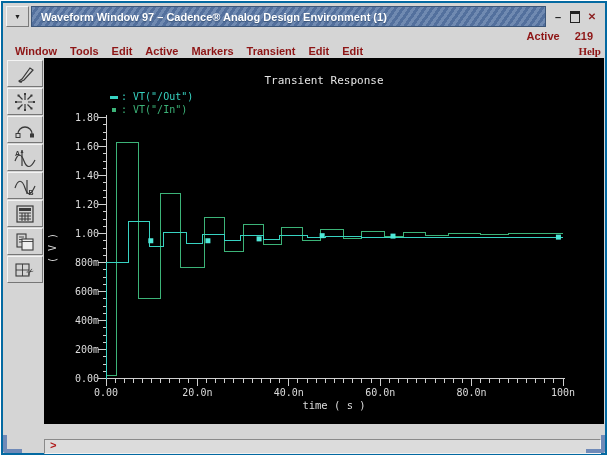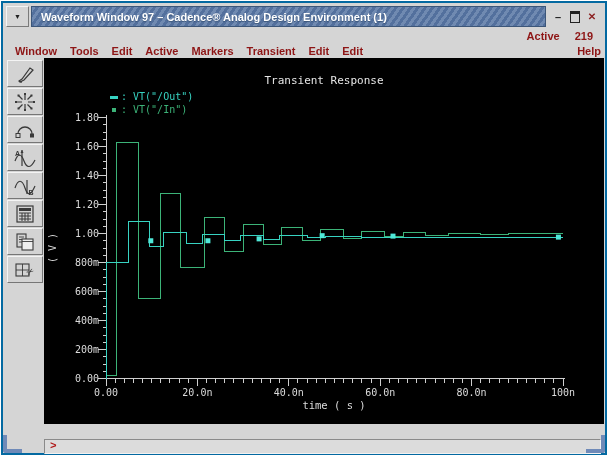--- a/index.html
+++ b/index.html
@@ -10,21 +10,21 @@
   .menu-btn{width:21px;background:#d5d5d5;border:1px solid;border-color:#f4f4f4 #7a7a7a #7a7a7a #f4f4f4;display:flex;align-items:center;justify-content:center;font-size:7px;color:#222;}
   .titlebar{flex:1;margin-left:2px;background:repeating-linear-gradient(125deg,#708ab1 0 3px,#53709d 3px 6px);color:#fff;font-weight:bold;font-size:11px;display:flex;align-items:center;padding-left:9px;border:1px solid #3c5679;white-space:nowrap;overflow:hidden;text-shadow:0 1px 1px #3a5578;}
   .win-controls{display:flex;align-items:center;gap:3px;padding:0 3px 0 5px;background:#d5d5d5;}
   .wc{width:14px;height:14px;display:flex;align-items:center;justify-content:center;font-size:11px;font-weight:bold;color:#222;}
   .wc .maxbox{width:8px;height:8px;border:1px solid #222;border-top-width:3px;}
   .wc.close{color:#8b2020;font-size:10px;}
   
   .active-row{position:absolute;top:27px;right:12px;height:12px;font-size:11px;font-weight:bold;color:#8e1515;display:flex;gap:15px;align-items:flex-start;}
   
   .menubar{position:absolute;top:40px;left:12px;right:4px;height:15px;font-size:11px;font-weight:bold;color:#8e1515;display:flex;gap:13px;align-items:center;}
-  .menubar .help{margin-left:auto;}
+  .menubar .help{margin-left:auto;font-family:Liberation Serif, serif;}
   .menubar span{cursor:default;}
   
   .toolbar{position:absolute;left:3px;top:57px;width:38px;bottom:3px;background:#d5d5d5;}
   .tool-btn{width:34px;height:25px;margin:0 0 1px 1px;background:#d3d3d3;border:1px solid;border-color:#f4f4f4 #767676 #767676 #f4f4f4;display:flex;align-items:center;justify-content:center;}
   .tool-btn svg{display:block;}
   
   .plot{position:absolute;left:41px;top:55px;width:560px;height:366px;background:#000;}
   
   .statusbar{position:absolute;left:41px;top:421px;right:3px;height:15px;background:#d5d5d5;color:#8e1515;font-family:"Liberation Mono",monospace;font-weight:bold;font-size:10px;}
   .statusbar span{position:absolute;top:2px;white-space:nowrap;}

